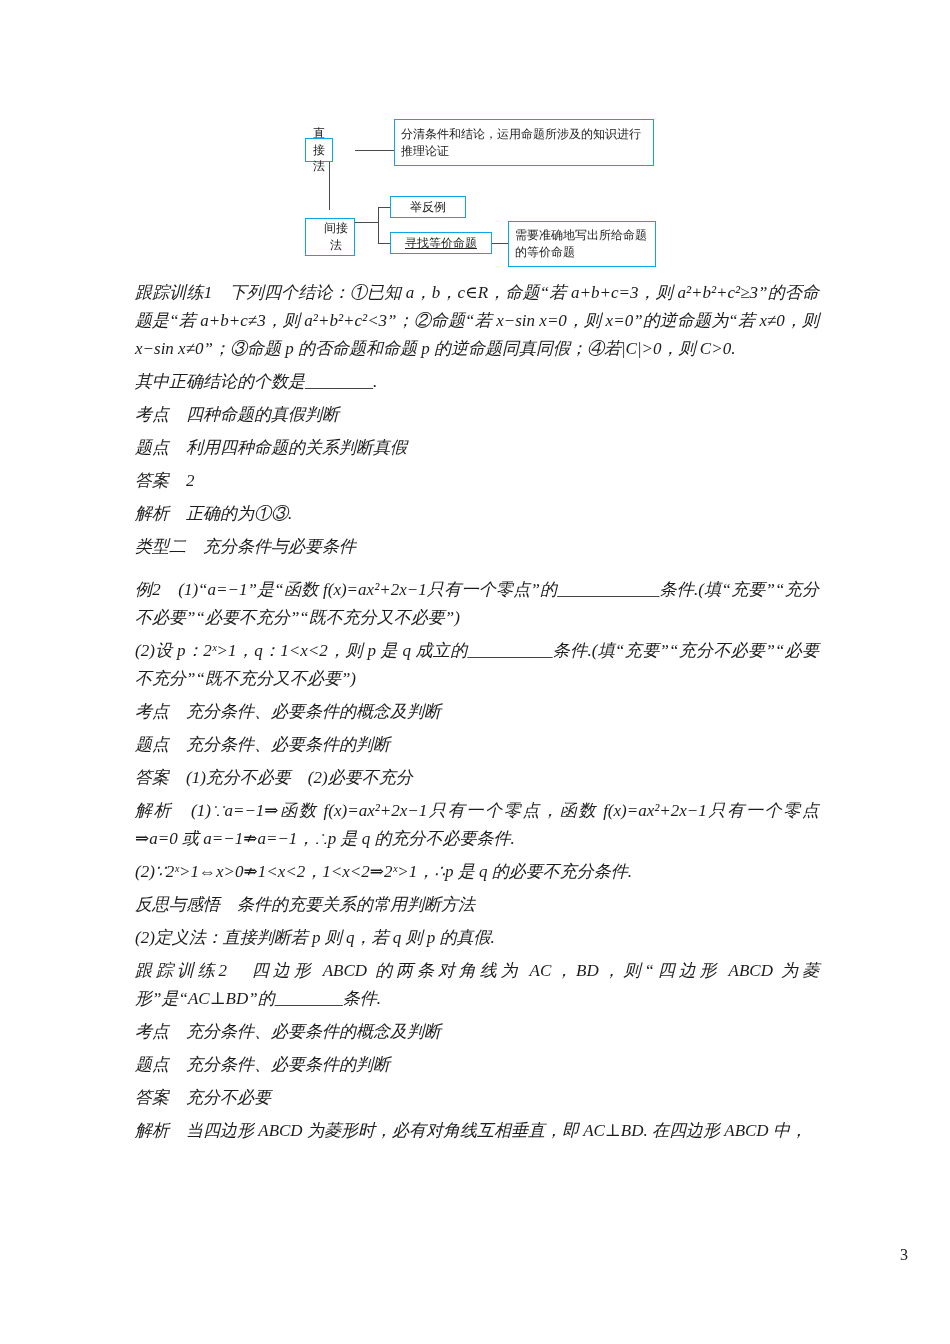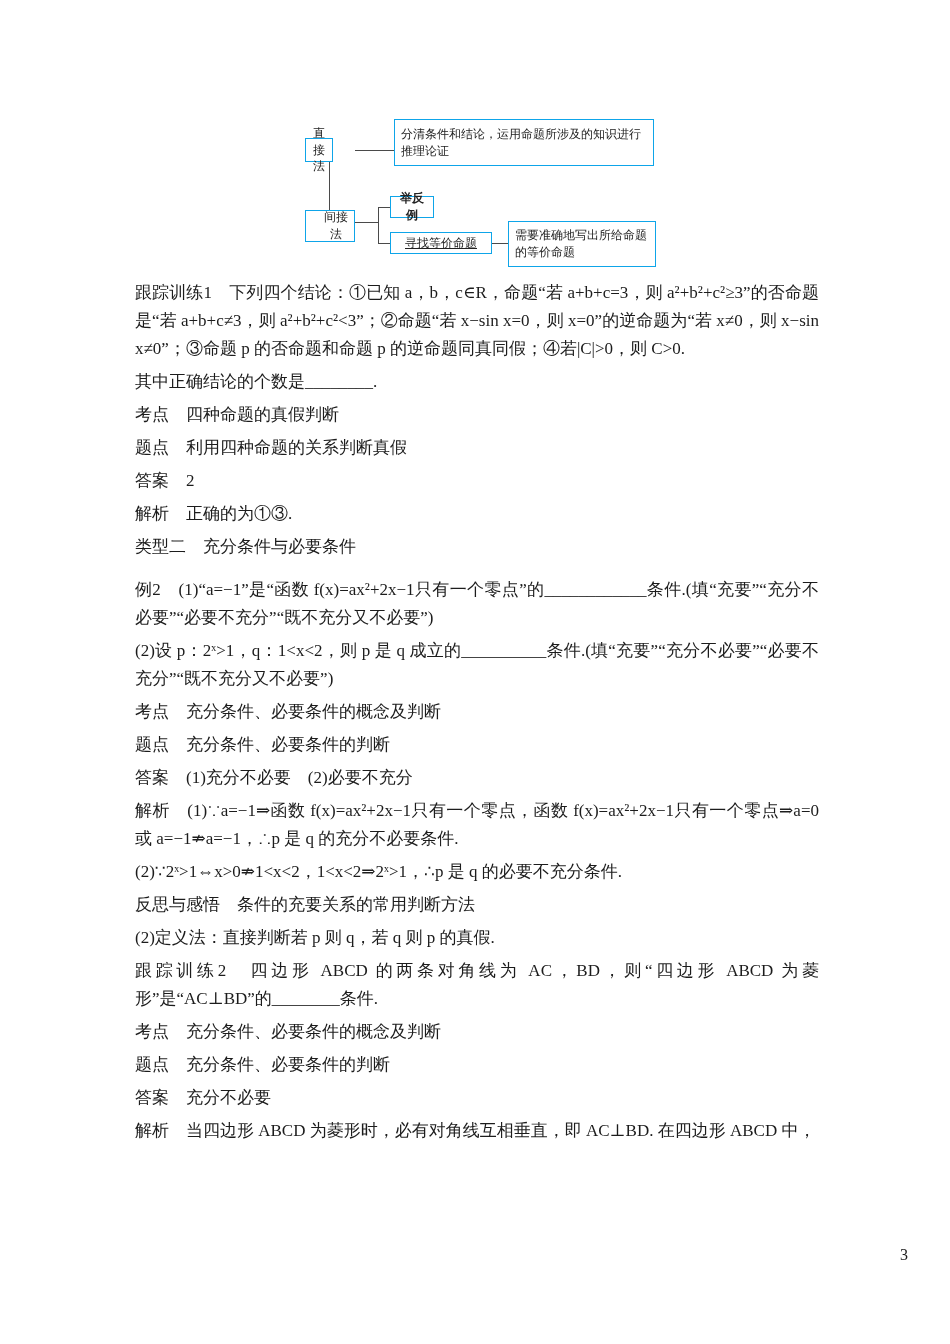--- a/index.html
+++ b/index.html
@@ -33,20 +33,21 @@
     line-height: 1.4;
     padding: 2px 6px;
   }
   .fbox.center { text-align: center; }
   .fline { position: absolute; background: #4a4a4a; }
   
   .content {
     position: absolute;
     left: 135px; top: 279px;
     width: 684px;
+    font-style: italic;
   }
   .para {
     font-size: 17px;
     line-height: 28px;
     text-align: justify;
     margin-bottom: 5px;
   }
   .ex2 { margin-top: 15px; }
   .pageno {
     position: absolute;
@@ -60,23 +61,23 @@
 <body>
 
 <div class="page">
 
   <div class="flowchart">
 
     <div class="fbox center" style="left:305px; top:26px; width:28px; height:24px;">直接法</div>
 
     <div class="fbox" style="left:394px; top:7px; width:260px; height:47px;">分清条件和结论，运用命题所涉及的知识进行推理论证</div>
 
-    <div class="fbox center" style="left:305px; top:98px; width:50px; height:32px;padding-left:18px;">间接法</div>
+    <div class="fbox center" style="left:305px; top:106px; width:50px; height:38px;padding-left:18px;">间接法</div>
 
-    <div class="fbox center" style="left:390px; top:84px; width:44px; height:22px;font-weight:bold;">举反例</div>
+    <div class="fbox center" style="left:390px; top:84px; width:76px; height:22px;">举反例</div>
 
     <div class="fbox center" style="left:390px; top:120px; width:102px; height:22px;text-decoration:underline;">寻找等价命题</div>
 
     <div class="fbox" style="left:508px; top:109px; width:148px; height:46px;">需要准确地写出所给命题的等价命题</div>
 
     <div class="fline" style="left:355px; top:38px; width:39px; height:1px;"></div>
     <div class="fline" style="left:329px; top:50px; width:1px; height:48px;"></div>
     <div class="fline" style="left:355px; top:110px; width:23px; height:1px;"></div>
     <div class="fline" style="left:378px; top:95px; width:1px; height:36px;"></div>
     <div class="fline" style="left:378px; top:95px; width:12px; height:1px;"></div>

